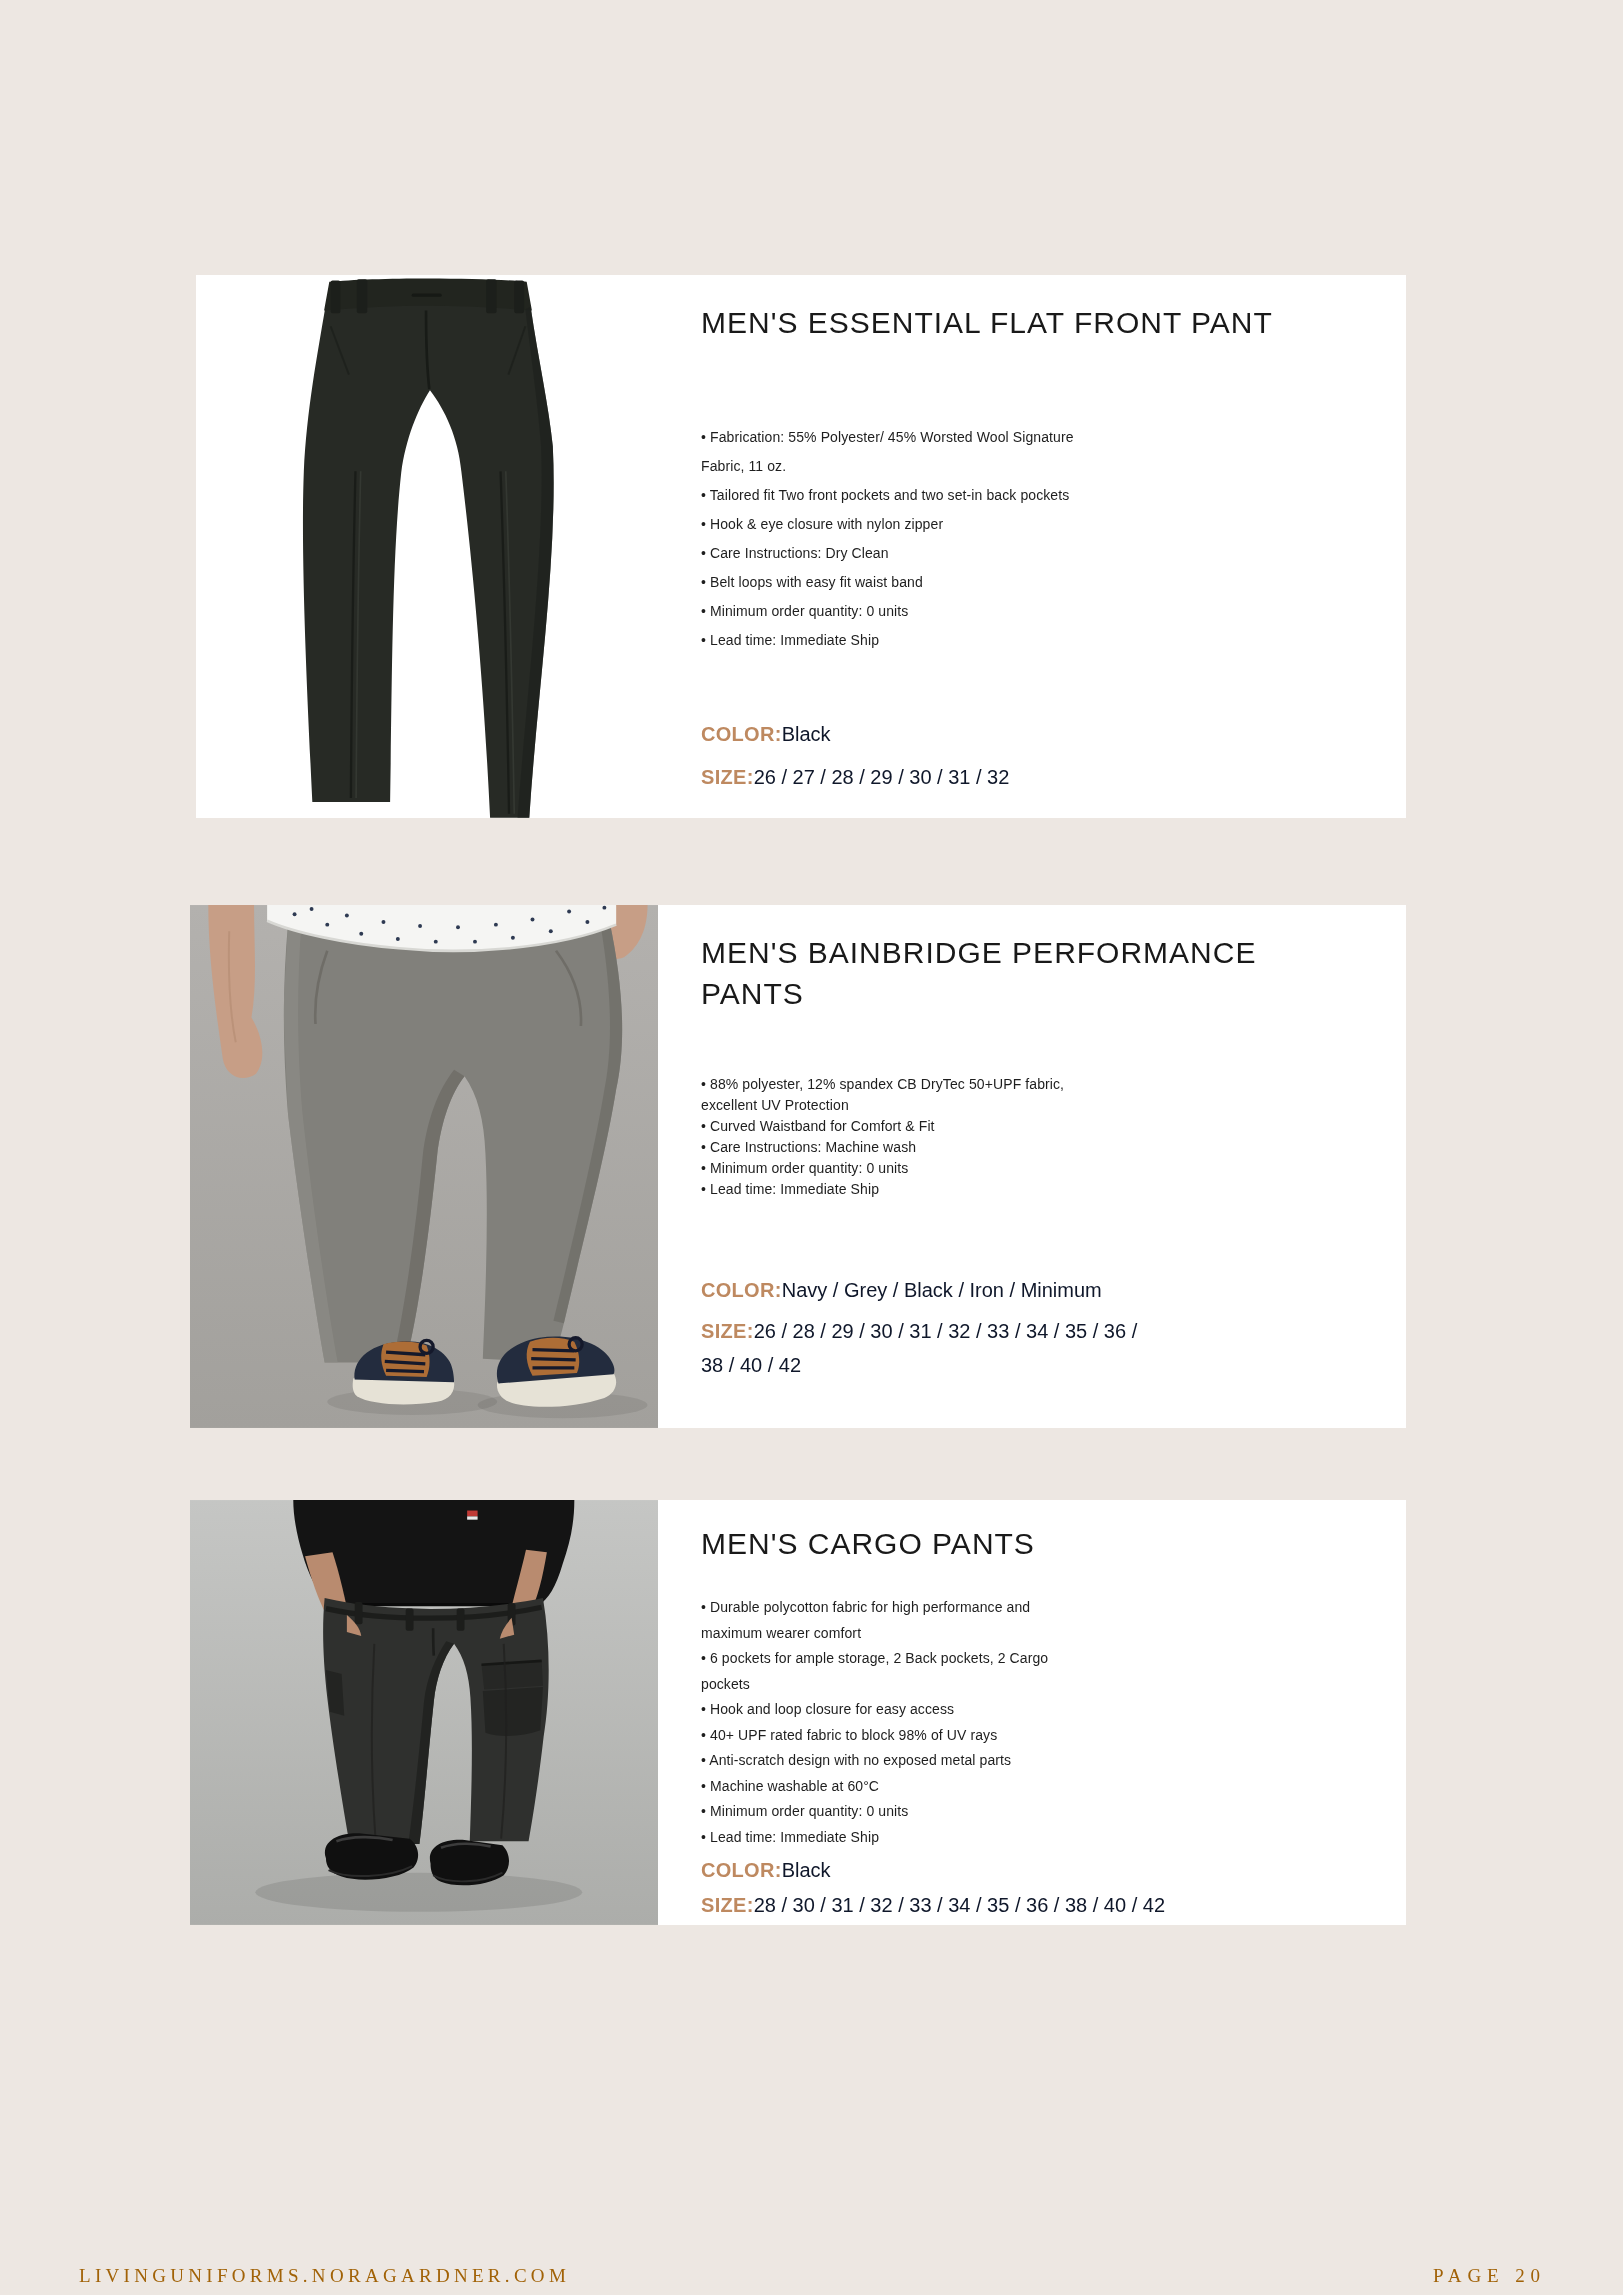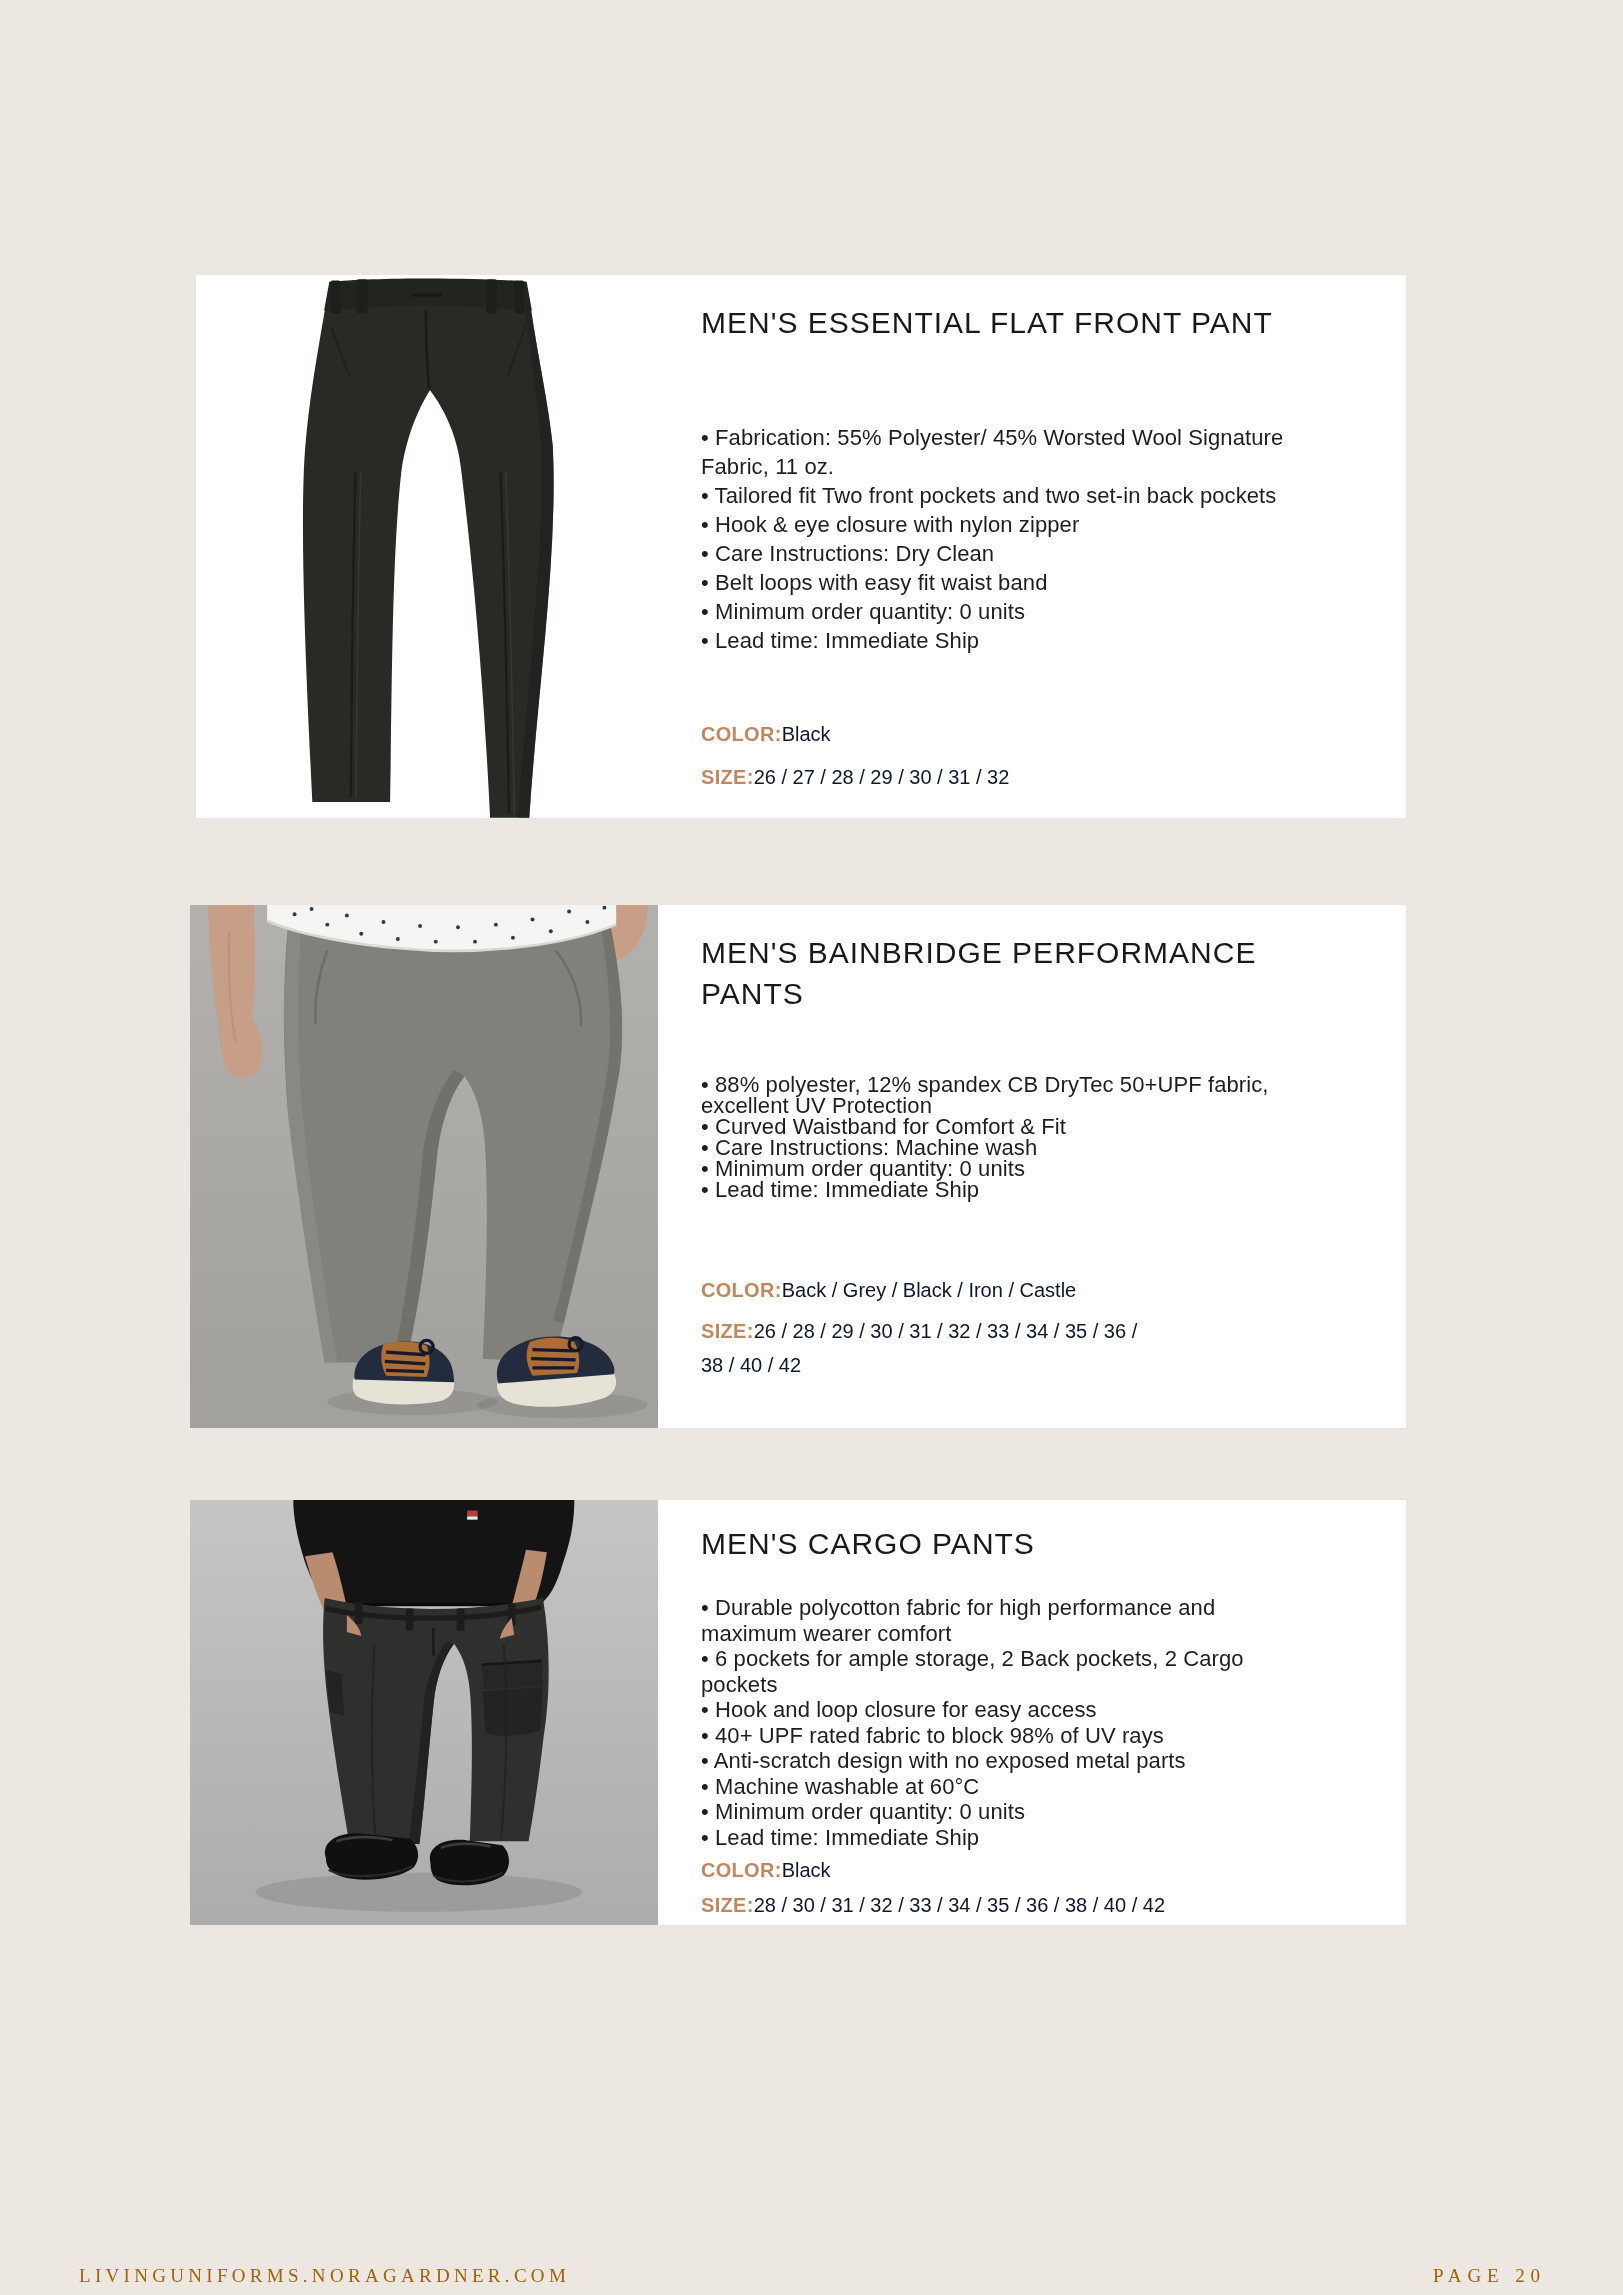--- a/index.html
+++ b/index.html
@@ -13,21 +13,21 @@
   .card{position:absolute;background:#FFFFFF;}
   .photo{position:absolute;overflow:hidden;}
   .photo svg{display:block;width:100%;height:100%;}
   .title{
     position:absolute;
     font-size:30px;line-height:41px;letter-spacing:1px;
     color:#191919;font-weight:500;
     white-space:pre-line;
   }
   .bullets{position:absolute;color:#1E1E1E;}
-  .bullet{white-space:pre-line;font-size:22px;letter-spacing:0.1px;}
+  .bullet{white-space:pre-line;font-size:14px;letter-spacing:0.1px;}
   .s1 .bullet{line-height:29px;}
   .s2 .bullet{line-height:21px;}
   .s3 .bullet{line-height:25.5px;}
   .spec{position:absolute;font-size:20px;line-height:34px;}
   .spec-label{color:#BE8960;font-weight:700;letter-spacing:0.3px;margin-right:0;}
   .spec-value{color:#0f172a;font-weight:400;white-space:pre-line;}
   .footer-text{
     position:absolute;top:2265px;
     font-family:"Liberation Serif", serif;
     color:#a16207;font-size:19px;letter-spacing:4.3px;
@@ -192,21 +192,21 @@
   <div class="bullets s2" style="left:701px;top:1074px;width:680px;">
     <div class="bullet">• 88% polyester, 12% spandex CB DryTec 50+UPF fabric,
 excellent UV Protection</div>
     <div class="bullet">• Curved Waistband for Comfort &amp; Fit</div>
     <div class="bullet">• Care Instructions: Machine wash</div>
     <div class="bullet">• Minimum order quantity: 0 units</div>
     <div class="bullet">• Lead time: Immediate Ship</div>
   </div>
 
   <div class="spec" style="left:701px;top:1273px;width:680px;">
-    <span class="spec-label">COLOR:</span><span class="spec-value">Back / Grey / Black / Iron / Castle</span>
+    <span class="spec-label">COLOR:</span><span class="spec-value">Navy / Grey / Black / Iron / Minimum</span>
   </div>
   <div class="spec" style="left:701px;top:1314px;width:667px;">
     <span class="spec-label">SIZE:</span><span class="spec-value">26 / 28 / 29 / 30 / 31 / 32 / 33 / 34 / 35 / 36 /
 38 / 40 / 42</span>
   </div>
 
   <div class="card s3" style="left:658px;top:1500px;width:748px;height:425px;"></div>
 
   <div class="photo" style="left:190px;top:1500px;width:468px;height:425px;">
     <svg viewBox="0 0 716 650">

